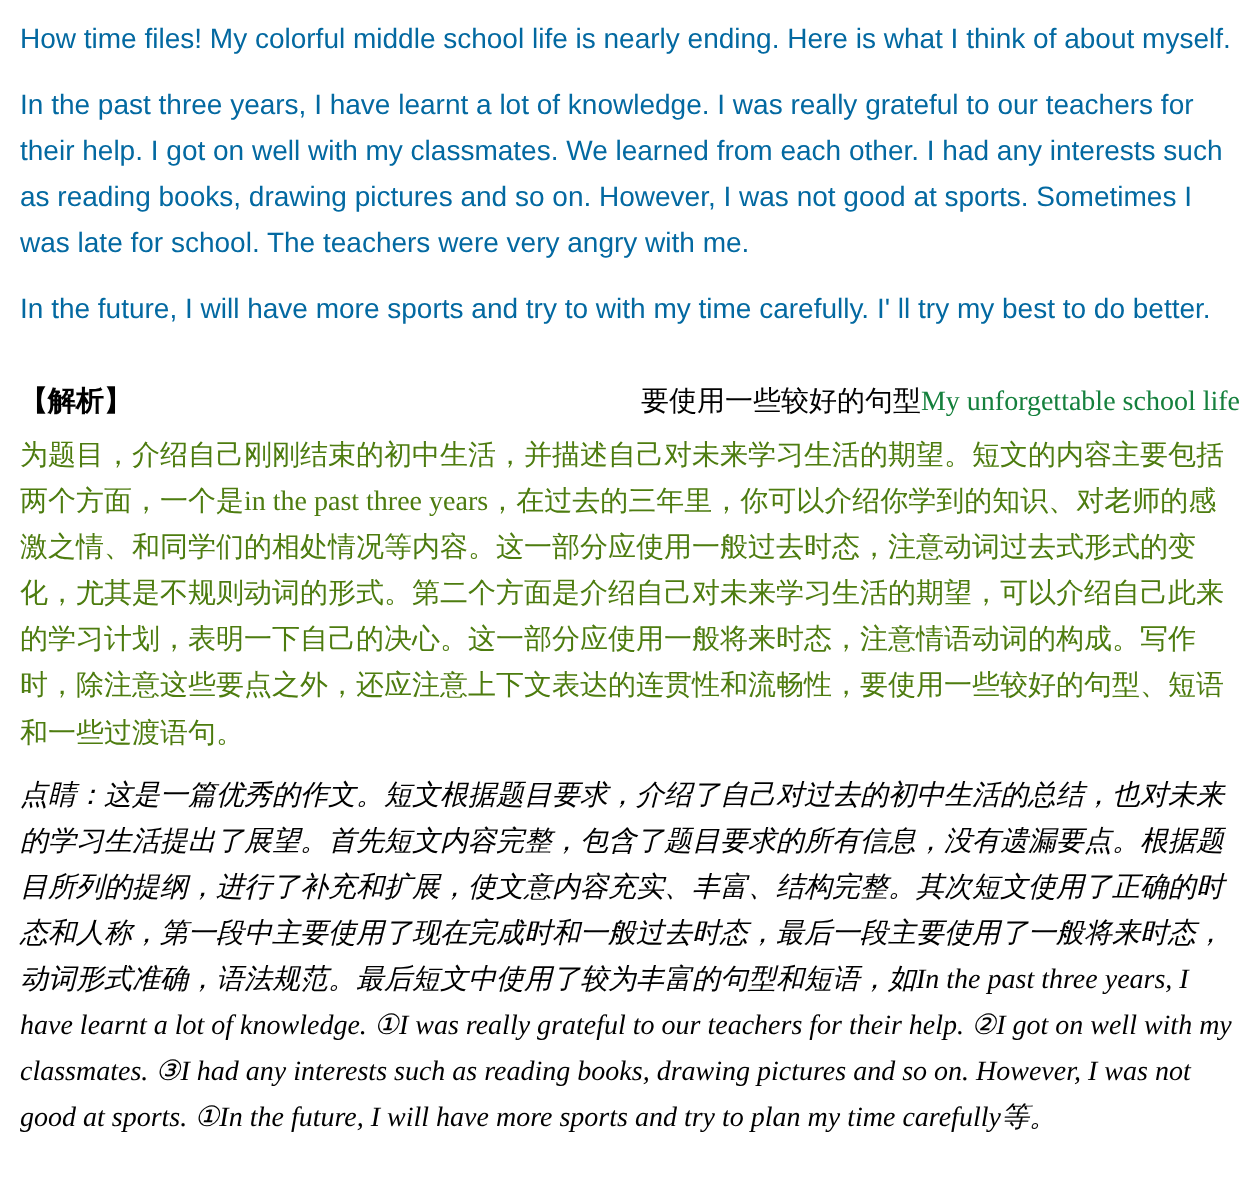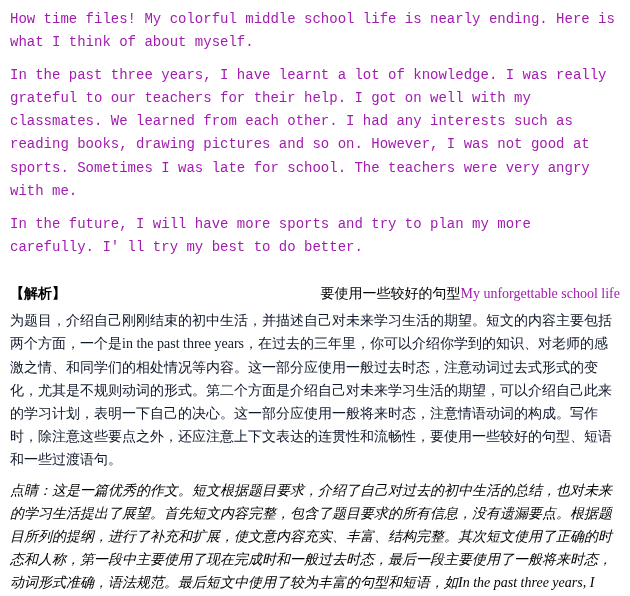--- a/index.html
+++ b/index.html
@@ -11,23 +11,23 @@
       width: 630px;
       min-height: 596px;
       background: #ffffff;
       font-family: SimSun, "宋体", serif;
       font-size: 14px;
       color: #000000;
       padding: 8px 10px;
       line-height: 1.6;
     }
     .english-text {
-      font-family: Liberation Mono, monospace;
+      font-family: Liberation Sans, sans-serif;
       font-size: 14px;
-      color: #a21caf;
+      color: #0369a1;
       margin-bottom: 10px;
       line-height: 1.65;
     }
     .section-gap {
       margin-bottom: 10px;
     }
     .jiexi-section {
       margin-top: 24px;
     }
     .jiexi-header-line {
@@ -41,26 +41,26 @@
       color: #000;
       white-space: nowrap;
     }
     .jiexi-right-text {
       flex: 1;
       text-align: right;
       font-size: 14px;
       color: #000;
     }
     .blue-link {
-      color: #a21caf;
+      color: #15803d;
       text-decoration: none;
     }
     .jiexi-body {
       font-size: 14px;
-      color: #0f172a;
+      color: #4d7c0f;
       line-height: 1.65;
       margin-bottom: 8px;
     }
     .dian-section {
       margin-top: 6px;
       font-style: italic;
     }
     .dian-label {
       font-weight: normal;
       font-size: 14px;
@@ -77,21 +77,21 @@
 
 <div class="english-text section-gap">
   <span>How time files! My colorful middle school life is nearly ending. Here is what I think of about myself.</span>
 </div>
 
 <div class="english-text section-gap">
   <span>In the past three years, I have learnt a lot of knowledge. I was really grateful to our teachers for their help. I got on well with my classmates. We learned from each other. I had any interests such as reading books, drawing pictures and so on. However, I was not good at sports. Sometimes I was late for school. The teachers were very angry with me.</span>
 </div>
 
 <div class="english-text section-gap">
-  <span>In the future, I will have more sports and try to plan my more carefully. I' ll try my best to do better.</span>
+  <span>In the future, I will have more sports and try to with my time carefully. I' ll try my best to do better.</span>
 </div>
 
 <div class="jiexi-section">
   <div class="jiexi-header-line">
     <span class="jiexi-label">【解析】</span>
     <span class="jiexi-right-text">
       <span>要使用一些较好的句型</span><a class="blue-link" href="#"><span>My unforgettable school life</span></a>
     </span>
   </div>
   <div class="jiexi-body">

